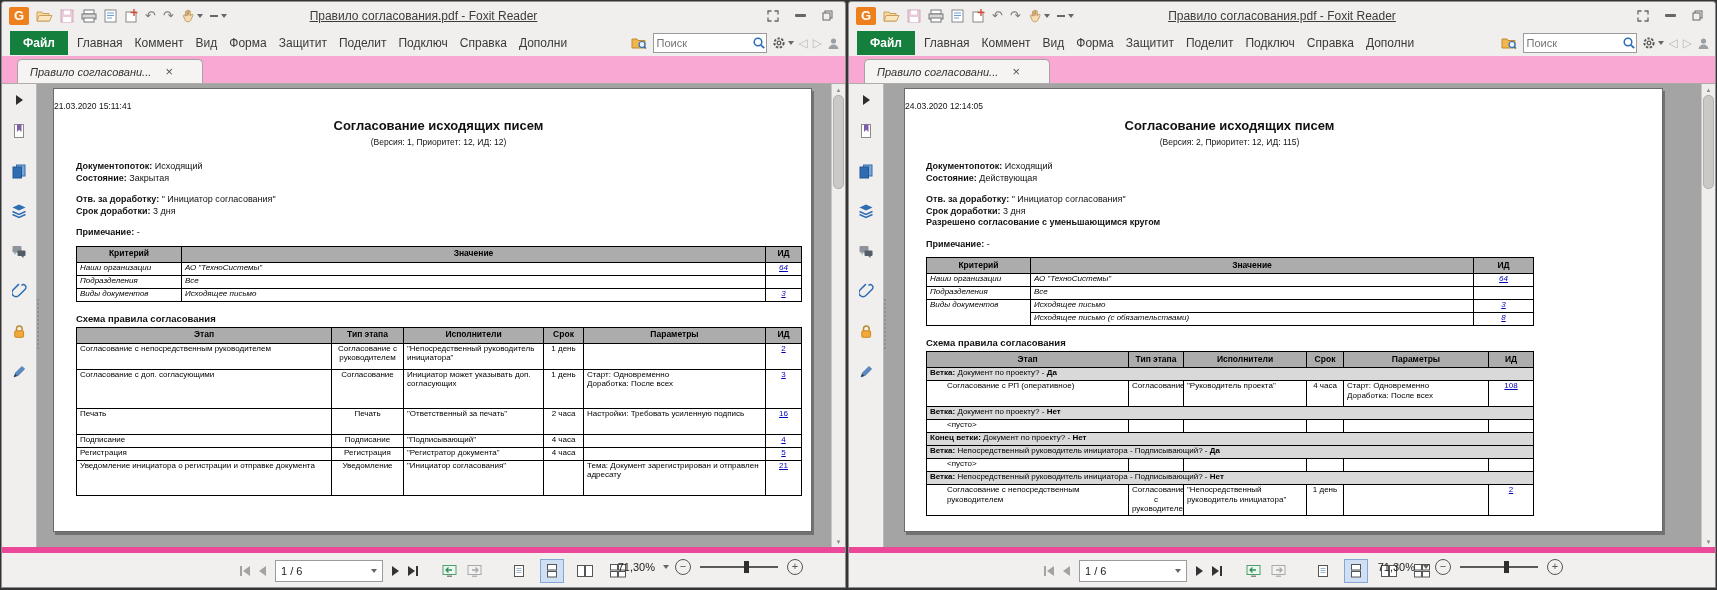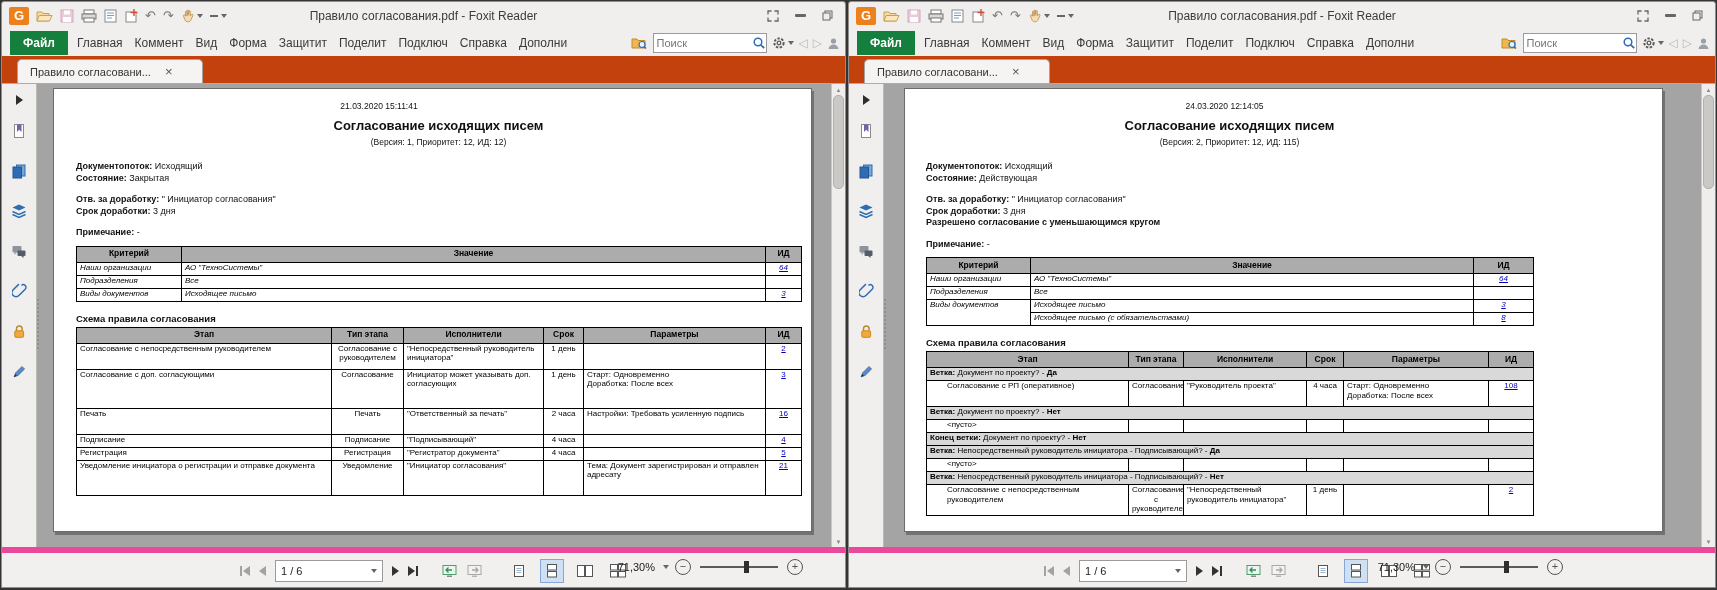--- a/index.html
+++ b/index.html
@@ -9,59 +9,59 @@
   .win0{left:1px;width:845px}
   .win1{left:848px;width:868px}
 
   
   .titlebar{height:27px;position:relative;display:flex;align-items:center;flex:none;}
   .qat{display:flex;align-items:center;gap:7px;padding-left:7px;z-index:2;}
   .qbtn{display:flex;align-items:center;justify-content:center;height:18px;}
   .logo{width:20px;height:18px;background:#ee7f1d;border-radius:2px;color:#fff;font-weight:bold;
     font-size:13px;line-height:18px;text-align:center;}
   .glyph{font-size:13px;color:#7c7c7c;line-height:14px;}
-  .wtitle{position:absolute;left:0;right:0;text-align:center;font-size:12px;color:#3c3c3c;z-index:1;}
+  .wtitle{position:absolute;left:0;right:0;text-align:center;font-size:12px;color:#3c3c3c;z-index:1;text-decoration:underline;}
   .wctrls{margin-left:auto;display:flex;align-items:center;gap:16px;padding-right:12px;z-index:2;}
   .minbar{display:inline-block;width:11px;height:3px;background:#666;border-radius:1px;}
   .dd{display:inline-block;width:0;height:0;border-left:3px solid transparent;border-right:3px solid transparent;
     border-top:4px solid #666;margin-left:2px;vertical-align:middle;}
 
   
   .menubar{height:27px;display:flex;align-items:center;padding-left:8px;position:relative;flex:none;}
   .mtab{font-size:12px;color:#3a3a3a;padding:5px 6px;white-space:nowrap;cursor:default;}
   .mtab.file{background:#15803d;color:#fff;font-weight:bold;padding:5px 13px;margin-right:3px;}
   .searchzone{position:absolute;right:5px;top:4px;display:flex;align-items:center;gap:5px;background:#f0efed;padding-left:4px;}
   .searchbox{width:112px;height:18px;border:1px solid #9b9b9b;background:#fff;display:flex;align-items:center;}
   .searchbox input{border:none;outline:none;flex:1;min-width:0;font-size:11px;padding:0 3px;background:transparent;
     font-family:"Liberation Sans",sans-serif;color:#444;}
   .navarrow{font-size:12px;color:#b9b9b9;}
   .iconbtn{display:flex;align-items:center;}
 
   
-  .doctabs{height:27px;background:#c2410c;display:flex;align-items:flex-end;padding-left:15px;
-    border-bottom:1px solid #aeaca9;flex:none;}
+  .doctabs{height:27px;background:#f9a8d4;display:flex;align-items:flex-end;padding-left:15px;
+    border-bottom:1px solid #aeaca9;flex:none;font-style:italic;}
   .doctab{height:23px;background:#f6f4f2;border:1px solid #a5a3a0;border-bottom:none;border-radius:5px 5px 0 0;
     display:flex;align-items:center;gap:14px;padding:0 12px;font-size:11px;color:#333;min-width:160px;}
   .closex{color:#555;font-size:13px;line-height:11px;}
 
   
   .contentarea{flex:1;display:flex;background:#a4a4a4;position:relative;overflow:hidden;}
   .sidebar{width:34px;background:#f0efee;border-right:1px solid #bbb9b6;display:flex;flex-direction:column;
     align-items:center;padding-top:5px;flex:none;}
   .sb{height:40px;display:flex;align-items:center;justify-content:center;width:100%;}
   .sb.expand{height:22px;}
   .tri-expand{width:0;height:0;border-left:7px solid #2d2d2d;border-top:5px solid transparent;border-bottom:5px solid transparent;}
   .splitter{position:absolute;left:35px;top:215px;height:50px;border-left:2px dotted #8f8f8f;}
 
   .canvas{flex:1;position:relative;overflow:hidden;}
   .page{position:absolute;top:4px;left:16px;width:757px;height:442px;background:#fff;
     border:1px solid #6b6b6b;box-shadow:2px 3px 0 rgba(0,0,0,.30);}
   .win1 .page{left:20px;}
 
-  .pd-date{text-align:center;margin:12px 107px 0 0;font-size:8.5px;color:#111;}
+  .pd-date{text-align:left;margin:12px 107px 0 0;font-size:8.5px;color:#111;}
   .win1 .pd-date{margin-right:118px;}
   .pd-body{margin-left:22px;width:725px;font-size:9px;color:#111;}
   .win1 .pd-body{margin-left:21px;width:607px;}
   .pd-title{text-align:center;font-weight:bold;font-size:13px;margin-top:7px;}
   .pd-sub{text-align:center;font-size:8.5px;margin-top:4px;}
   .pd-line{font-size:9px;line-height:11.5px;}
   .grp{margin-top:10px;}
   .dtable{border-collapse:collapse;width:100%;font-size:8px;line-height:9.5px;color:#000;table-layout:fixed;}
   .dtable th{border:1px solid #000;background:#acacac;font-weight:bold;font-size:8.5px;height:15px;
     text-align:center;padding:0 2px;}

